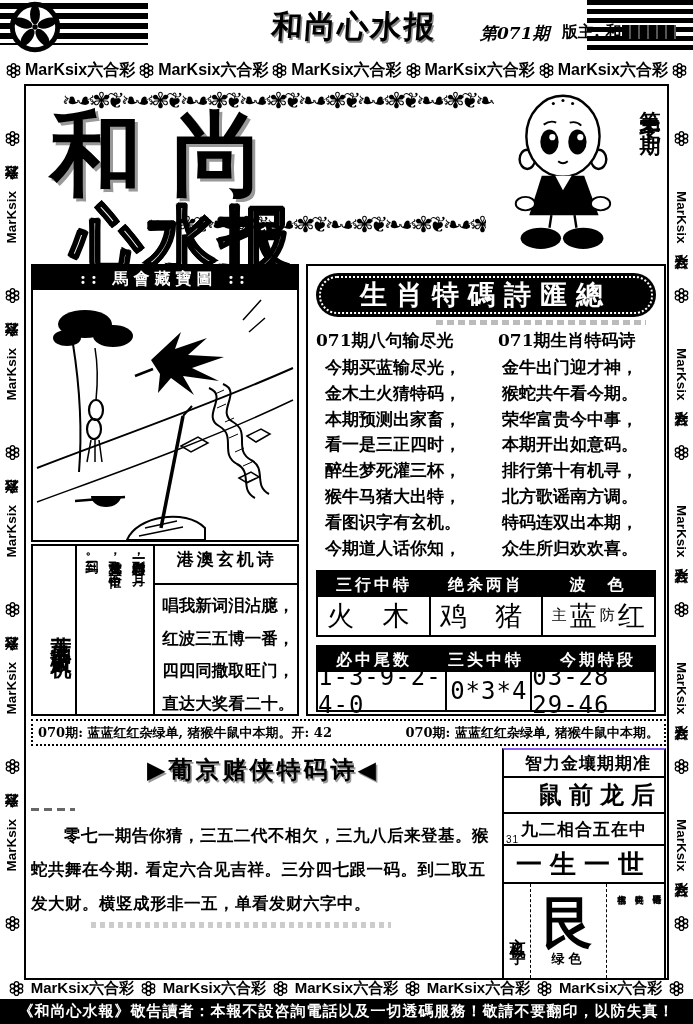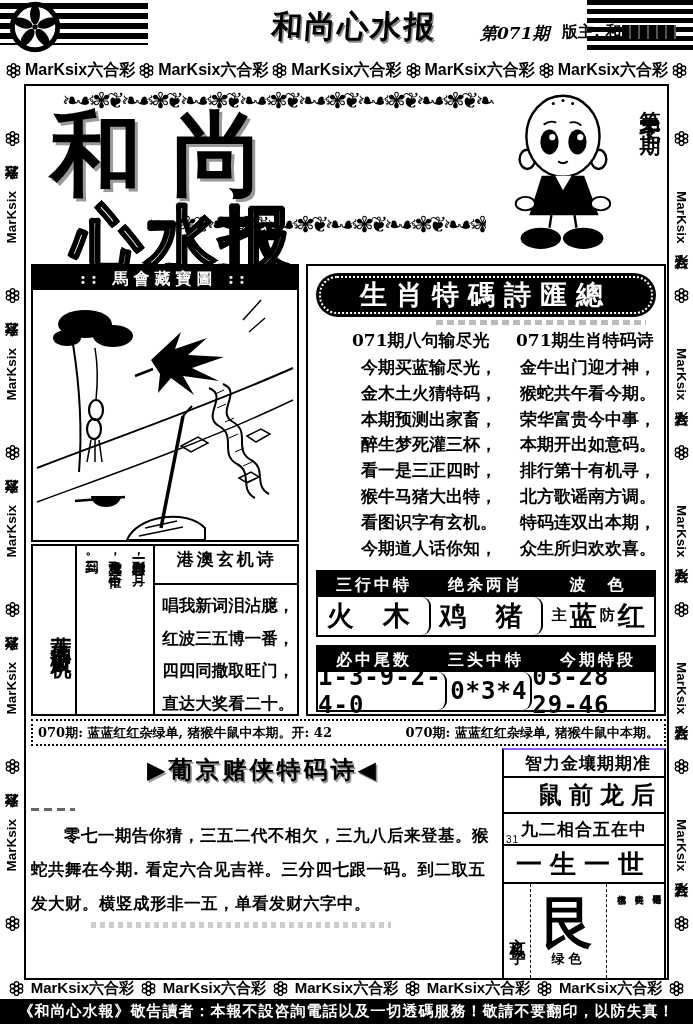--- a/index.html
+++ b/index.html
@@ -81,34 +81,34 @@
   
   .right-col { position:absolute; left:280px; top:178px; width:360px; height:452px;
     border:2px solid #000; padding:7px 8px 0 8px; }
   .zodiac-banner { height:44px; background:#000; border-radius:22px; color:#fff; position:relative;
     display:flex; align-items:center; justify-content:center; font-family:"DejaVu Serif",serif;
     font-weight:bold; font-size:27px; letter-spacing:9px; }
   .zodiac-banner::after { content:""; position:absolute; inset:3px; border:2px dotted #fff;
     border-radius:18px; }
   .faint-line { height:5px; width:210px; margin:3px 10px 3px auto;
     background:repeating-linear-gradient(90deg,#bbb 0 7px,transparent 7px 11px); }
-  .poems { display:flex;margin-left:36px; }
+  .poems { display:flex; }
   .poem { flex:1; }
   .poem-title { font-family:"DejaVu Serif",serif; font-weight:bold; font-size:17px; margin:1px 0 3px; }
   .poem .line { font-family:"DejaVu Serif",serif; font-weight:bold; font-size:17px; line-height:1.52;
     padding-left:9px; white-space:nowrap; }
   .poem-b .poem-title { padding-left:12px; }
   .poem-b .line { padding-left:16px; }
   .grid { border:2px solid #000; margin-top:8px; }
   .grid-head { display:flex; background:#000; color:#fff; height:25px; }
   .grid-head div { flex:1; font-weight:bold; font-size:16px; line-height:25px; text-align:center;
     letter-spacing:3px; }
   .grid-vals { display:flex; height:38px; }
   .gv { flex:1; border-right:2px solid #000; display:flex; align-items:center; justify-content:center;
-    font-family:"DejaVu Serif",serif; font-weight:bold; font-size:27px; letter-spacing:10px;border-radius:9px; }
+    font-family:"DejaVu Serif",serif; font-weight:normal; font-size:27px; letter-spacing:10px; }
   .gv:last-child { border-right:none; }
   .gv .sm { font-size:15px; letter-spacing:0; margin:0 1px; }
   .gv .bg { font-size:27px; letter-spacing:0; margin:0 2px; }
   .gv-num { letter-spacing:1px; font-size:24px; font-family:"DejaVu Sans Mono",monospace; }
 
   
   .results { position:absolute; left:5px; top:633px; width:635px; height:27px;
     border:2px dotted #000; display:flex; justify-content:space-between; align-items:center;
     padding:0 5px; font-family:"DejaVu Serif",serif; font-weight:bold; font-size:13px;
     white-space:nowrap; }
@@ -524,22 +524,22 @@
   <div class="right-col">
     <div class="zodiac-banner">生肖特碼詩匯總</div>
     <div class="faint-line"></div>
     <div class="poems">
       <div class="poem poem-a">
         <div class="poem-title">071期八句输尽光</div>
         <div>
             <div class="line">今期买蓝输尽光，</div>
             <div class="line">金木土火猜特码，</div>
             <div class="line">本期预测出家畜，</div>
+            <div class="line">看一是三正四时，</div>
             <div class="line">醉生梦死灌三杯，</div>
-            <div class="line">看一是三正四时，</div>
             <div class="line">猴牛马猪大出特，</div>
             <div class="line">看图识字有玄机。</div>
             <div class="line">今期道人话你知，</div>
           </div>
       </div>
       <div class="poem poem-b">
         <div class="poem-title">071期生肖特码诗</div>
         <div>
             <div class="line">金牛出门迎才神，</div>
             <div class="line">猴蛇共午看今期。</div>

